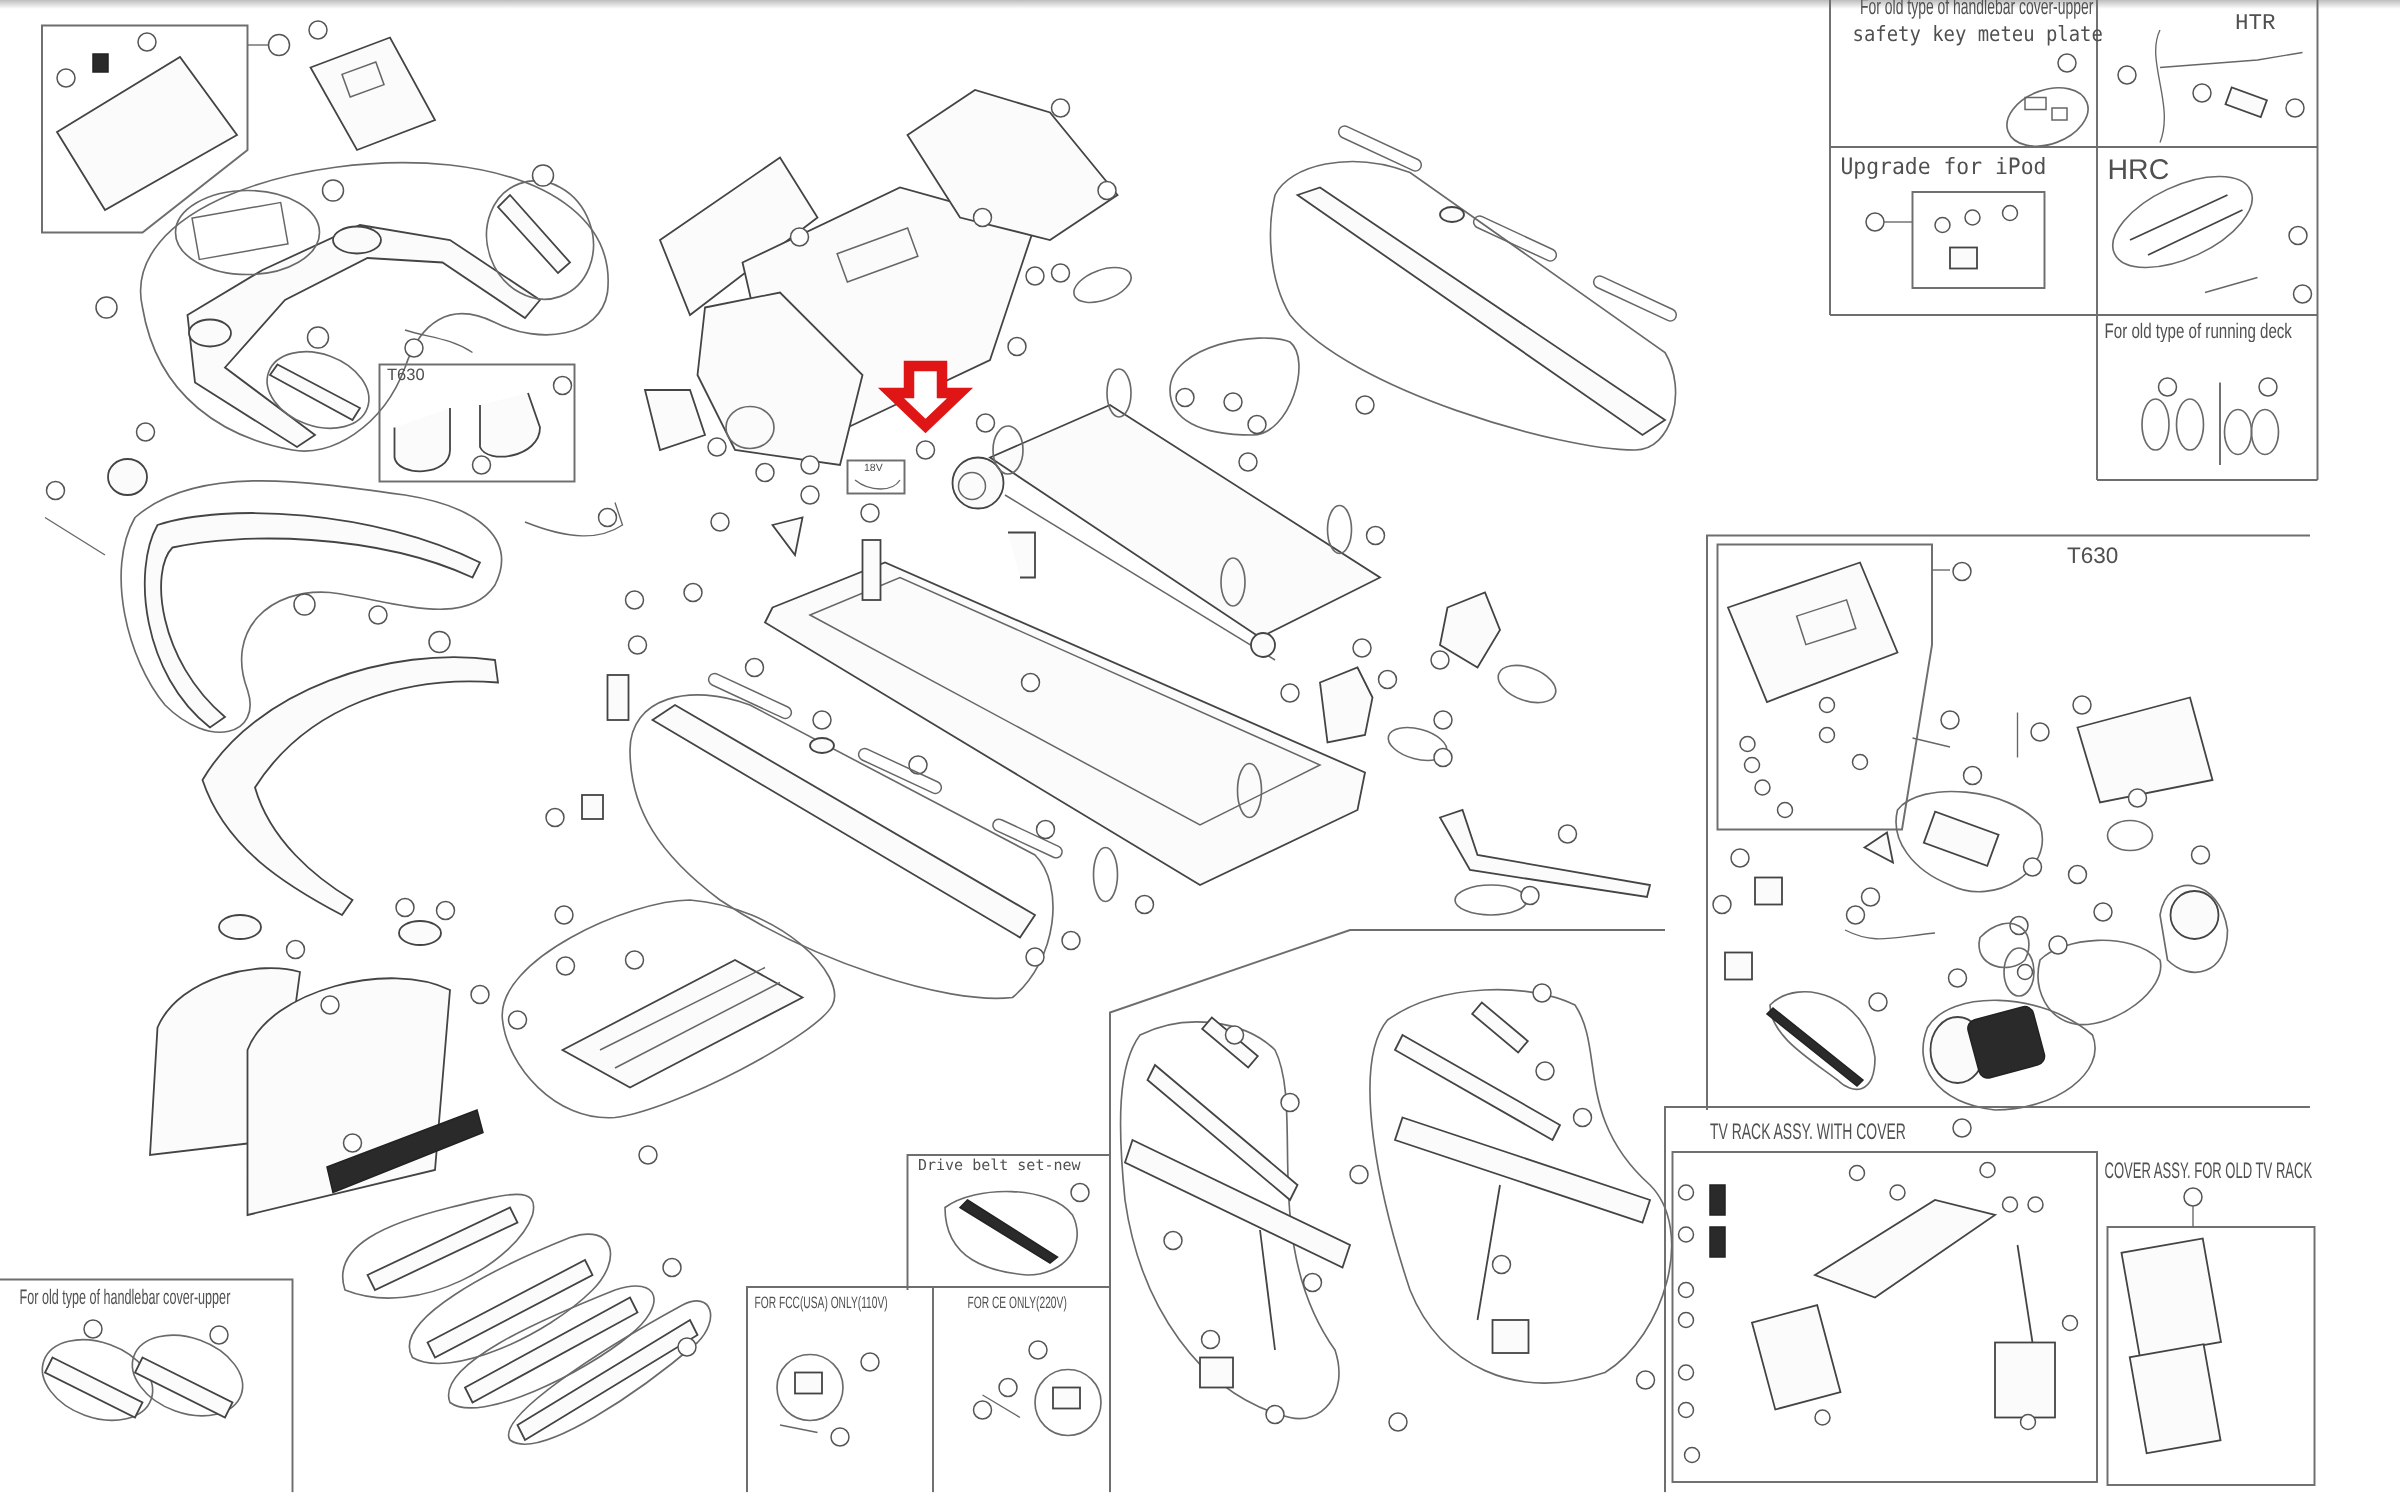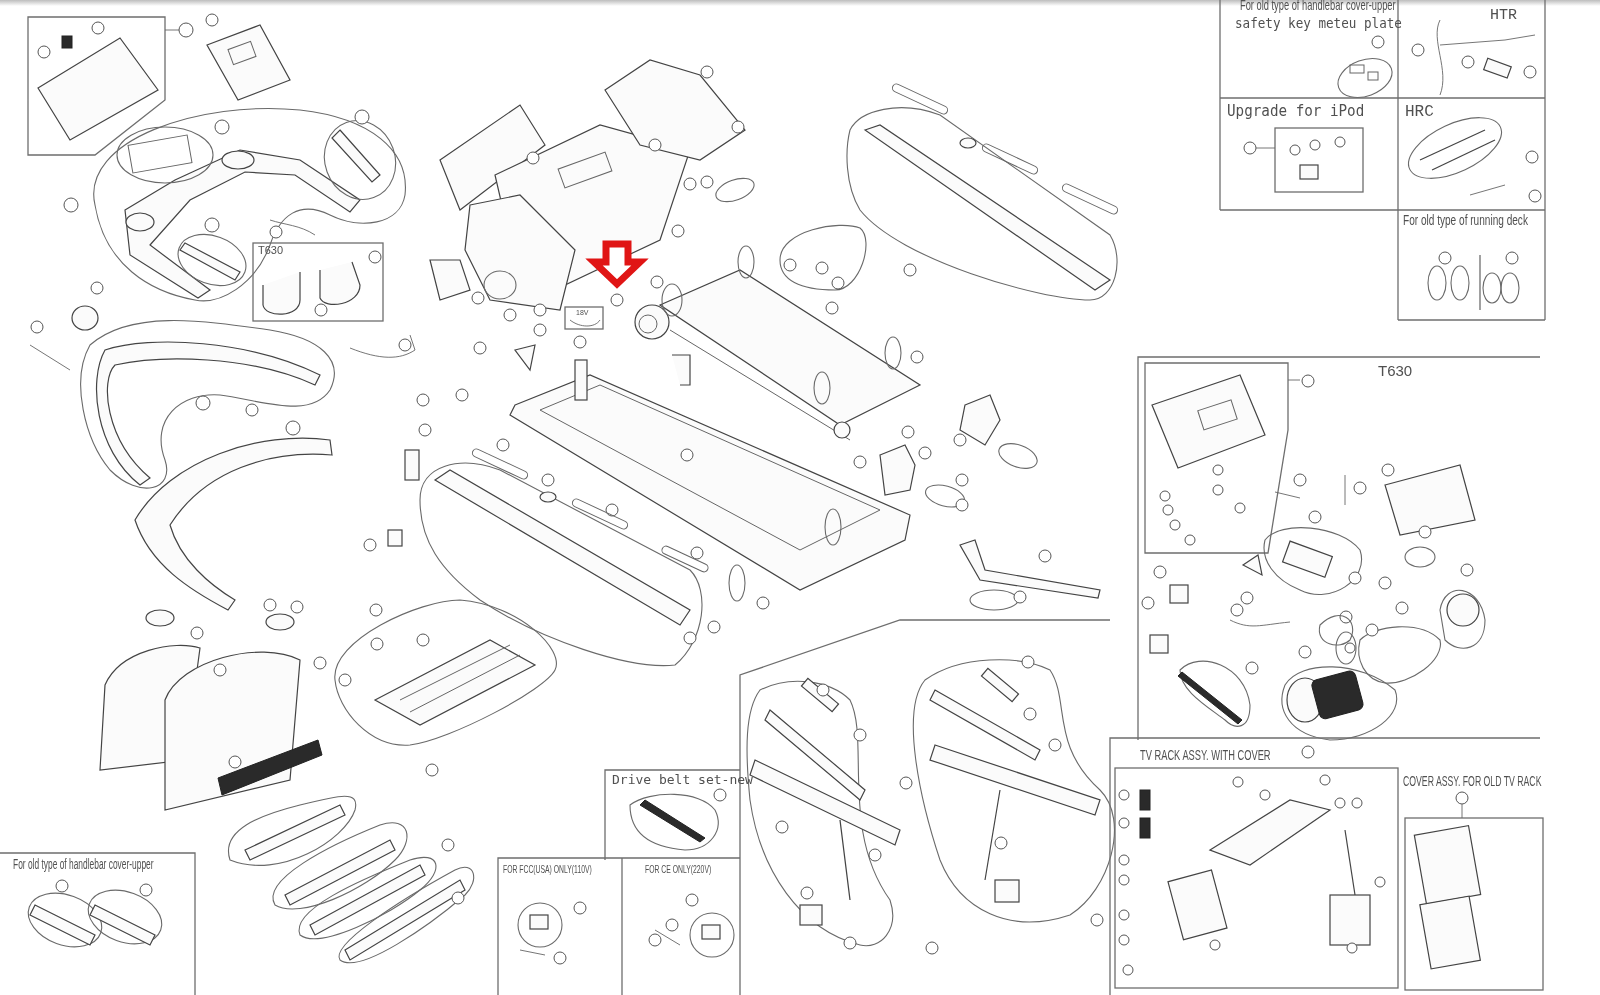--- a/index.html
+++ b/index.html
@@ -455,23 +455,23 @@
 
     <rect class="part" x="1420" y="830" width="55" height="70" transform="rotate(-10 1447 865)"></rect>
     <rect class="part" x="1425" y="900" width="50" height="65" transform="rotate(-10 1450 932)"></rect>
   </g>
 </svg>
 
 <div class="label lbl-narrow" style="left:1240px; top:-4px; font-size:15px;">For old type of handlebar cover-upper</div>
 <div class="label lbl-mono" style="left:1235px; top:15px; font-size:14px; transform:scaleX(0.9); transform-origin:left top;">safety key meteu plate</div>
 <div class="label" style="left:1490px; top:7px; font-size:15px; font-family:Liberation Mono, monospace;">HTR</div>
 <div class="label lbl-mono" style="left:1227px; top:102px; font-size:15px; transform:scaleX(0.95); transform-origin:left top;">Upgrade for iPod</div>
-<div class="label" style="left:1405px; top:103px; font-size:16px; font-family:Liberation Mono, monospace;">HRC</div>
+<div class="label" style="left:1405px; top:103px; font-size:19px; font-family:Liberation Sans, sans-serif;">HRC</div>
 <div class="label lbl-narrow" style="left:1403px; top:212px; font-size:14px; transform:scaleX(0.72);">For old type of running deck</div>
 <div class="label" style="left:1378px; top:362px; font-size:15px; font-family:'Liberation Sans', sans-serif;">T630</div>
 <div class="label" style="left:258px; top:244px; font-size:11px; font-family:'Liberation Sans', sans-serif;">T630</div>
 <div class="label lbl-narrow" style="left:1140px; top:746px; font-size:15px;">TV RACK ASSY. WITH COVER</div>
 <div class="label lbl-narrow" style="left:1403px; top:772px; font-size:15px; transform:scaleX(0.58);">COVER ASSY. FOR OLD TV RACK</div>
-<div class="label lbl-mono" style="left:612px; top:772px; font-size:13px;">Drive belt set-new</div>
+<div class="label lbl-mono" style="left:612px; top:772px; font-size:10px;">Drive belt set-new</div>
 <div class="label lbl-narrow" style="left:503px; top:863px; font-size:11px;">FOR FCC(USA) ONLY(110V)</div>
 <div class="label lbl-narrow" style="left:645px; top:863px; font-size:11px;">FOR CE ONLY(220V)</div>
 <div class="label lbl-narrow" style="left:13px; top:856px; font-size:14px; transform:scaleX(0.6);">For old type of handlebar cover-upper</div>
 <div class="label" style="left:576px; top:309px; font-size:7px; font-family:'Liberation Sans', sans-serif;">18V</div>
 
 </body></html>

